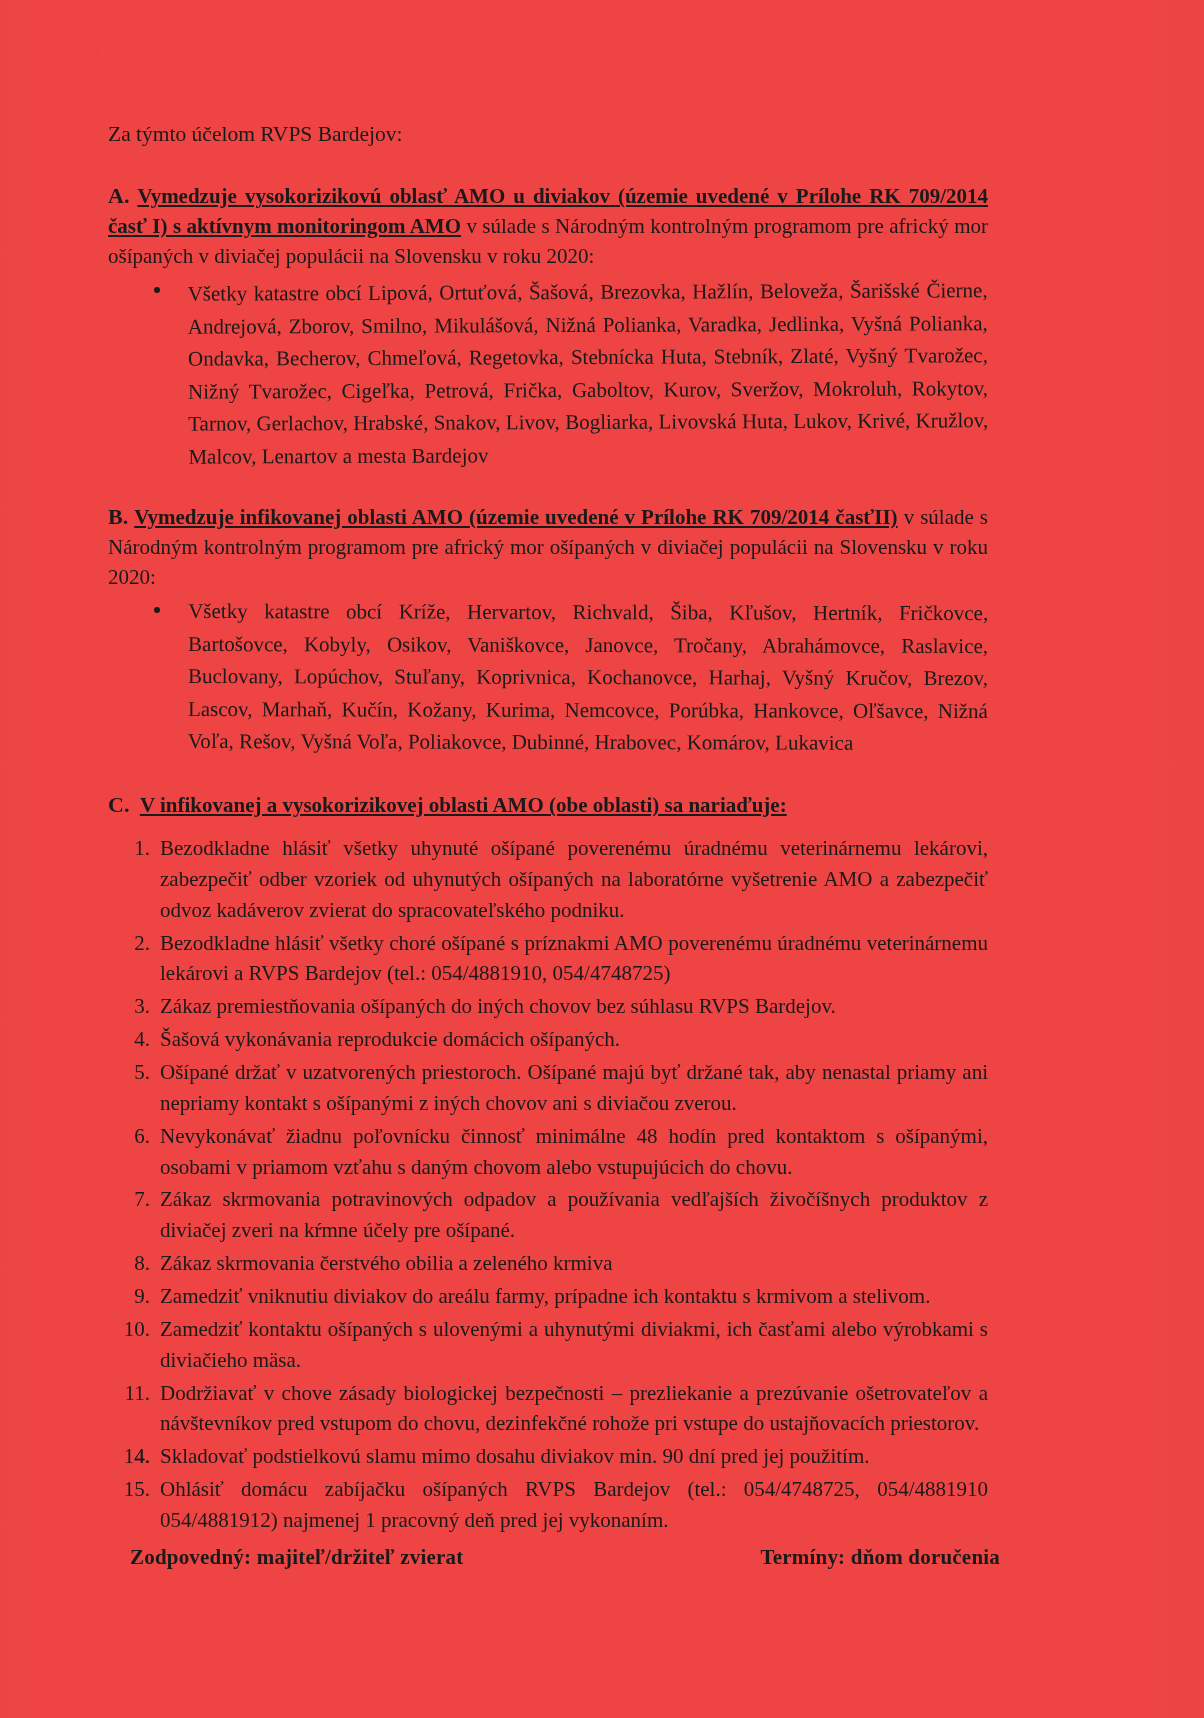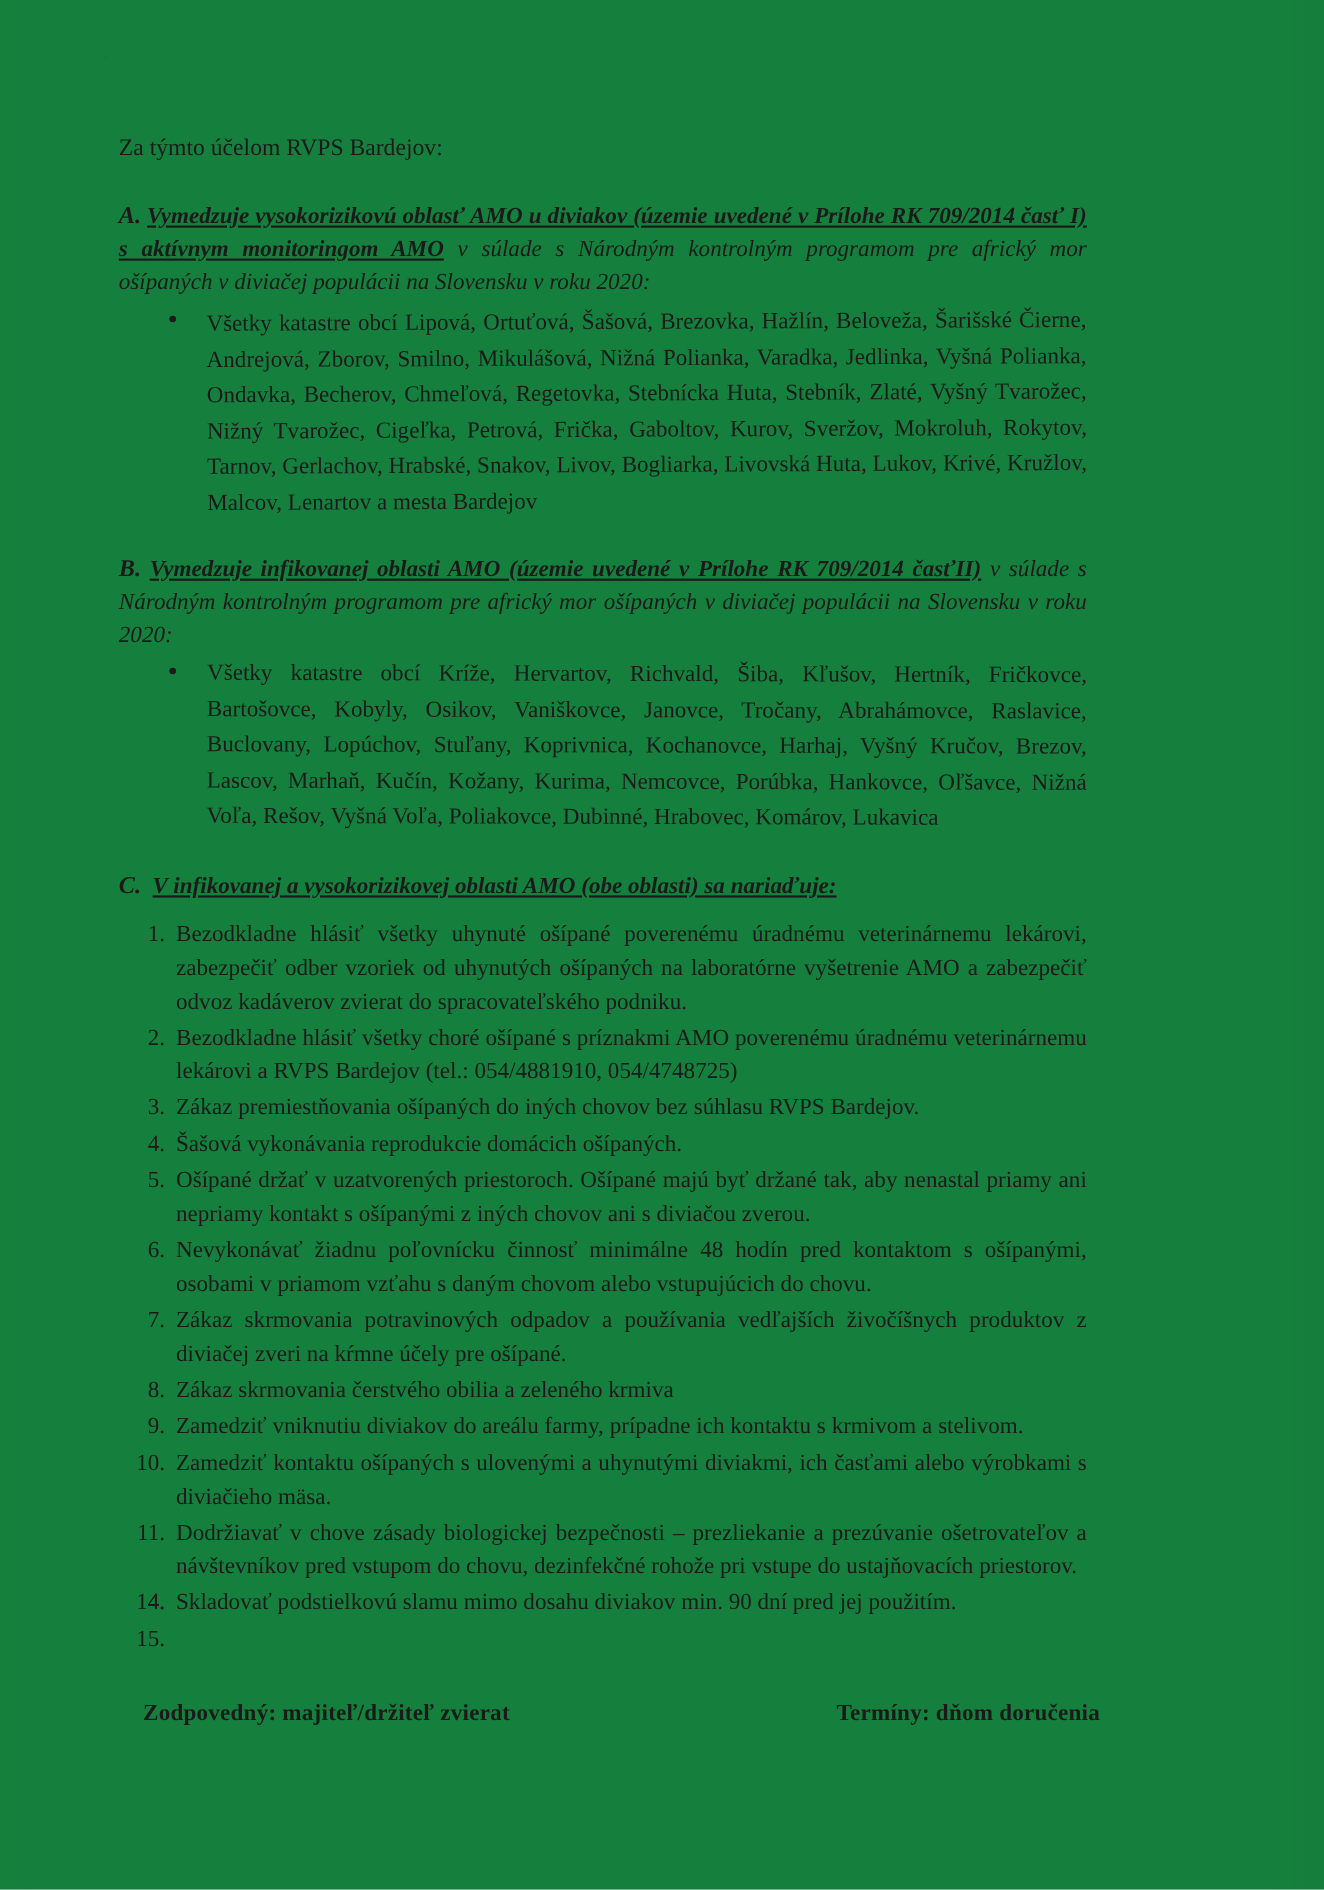--- a/index.html
+++ b/index.html
@@ -13,21 +13,21 @@
     font-family: "Liberation Serif", serif;
     color: #1a1a1a;
     position: relative;
     overflow: hidden;
   }
   .page {
     position: absolute;
     top: 0; left: 0;
     width: 1204px;
     height: 1718px;
-    background: #15803d;
+    background: #ef4444;
   }
   .scan-noise {
     position: absolute;
     top: 0; left: 0; right: 0; bottom: 0;
     pointer-events: none;
     background:
       radial-gradient(circle at 8% 3%, rgba(0,0,0,0.025) 0 2px, rgba(0,0,0,0) 3px),
       radial-gradient(circle at 62% 2%, rgba(0,0,0,0.02) 0 1.5px, rgba(0,0,0,0) 3px),
       linear-gradient(90deg, rgba(0,0,0,0.012) 0%, rgba(0,0,0,0) 6%, rgba(0,0,0,0) 94%, rgba(0,0,0,0.02) 100%);
   }
@@ -43,21 +43,20 @@
     margin-bottom: 30px;
   }
   .section {
     margin-bottom: 18px;
   }
   .sec-head {
     display: block;
     font-size: 21px;
     line-height: 1.42;
     text-align: justify;
-    font-style: italic;
   }
   .sec-letter {
     font-weight: bold;
     font-size: 22px;
   }
   .sec-underline {
     font-weight: bold;
     text-decoration: underline;
   }
   .sec-rest {
@@ -205,20 +204,21 @@
         </li>
         <li>
           <span class="ol-num">4.</span>
         </li>
         <li>
           <span class="ol-num">14.</span>
           <span>Skladovať podstielkovú slamu mimo dosahu diviakov min. 90 dní pred jej použitím.</span>
         </li>
         <li>
           <span class="ol-num">15.</span>
+          <span>Ohlásiť domácu zabíjačku ošípaných RVPS Bardejov (tel.: 054/4748725, 054/4881910 054/4881912) najmenej 1 pracovný deň pred jej vykonaním.</span>
         </li>
       </ol>
     </div>
   </div>
 
   <div class="footer">
     <div class="footer-left">Zodpovedný: majiteľ/držiteľ zvierat</div>
     <div class="footer-right">Termíny:  dňom doručenia</div>
   </div>
 </div>

